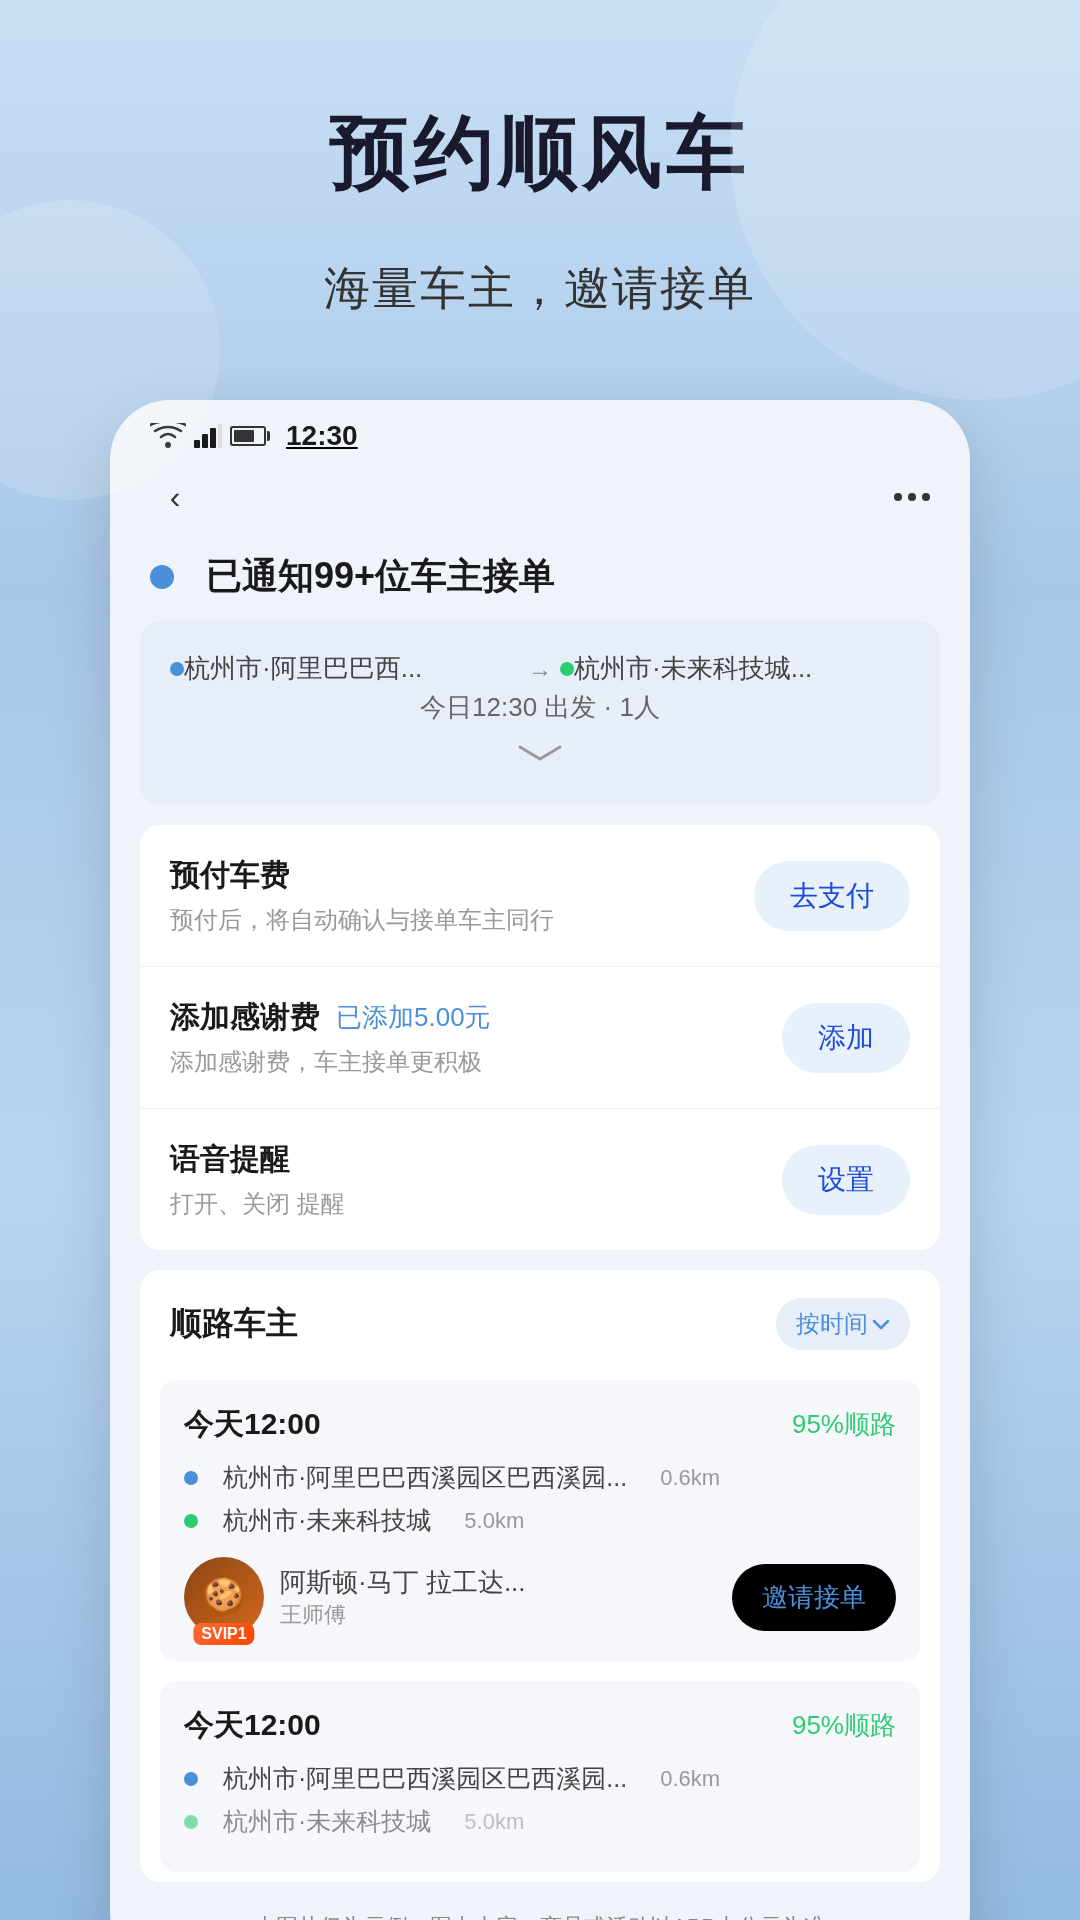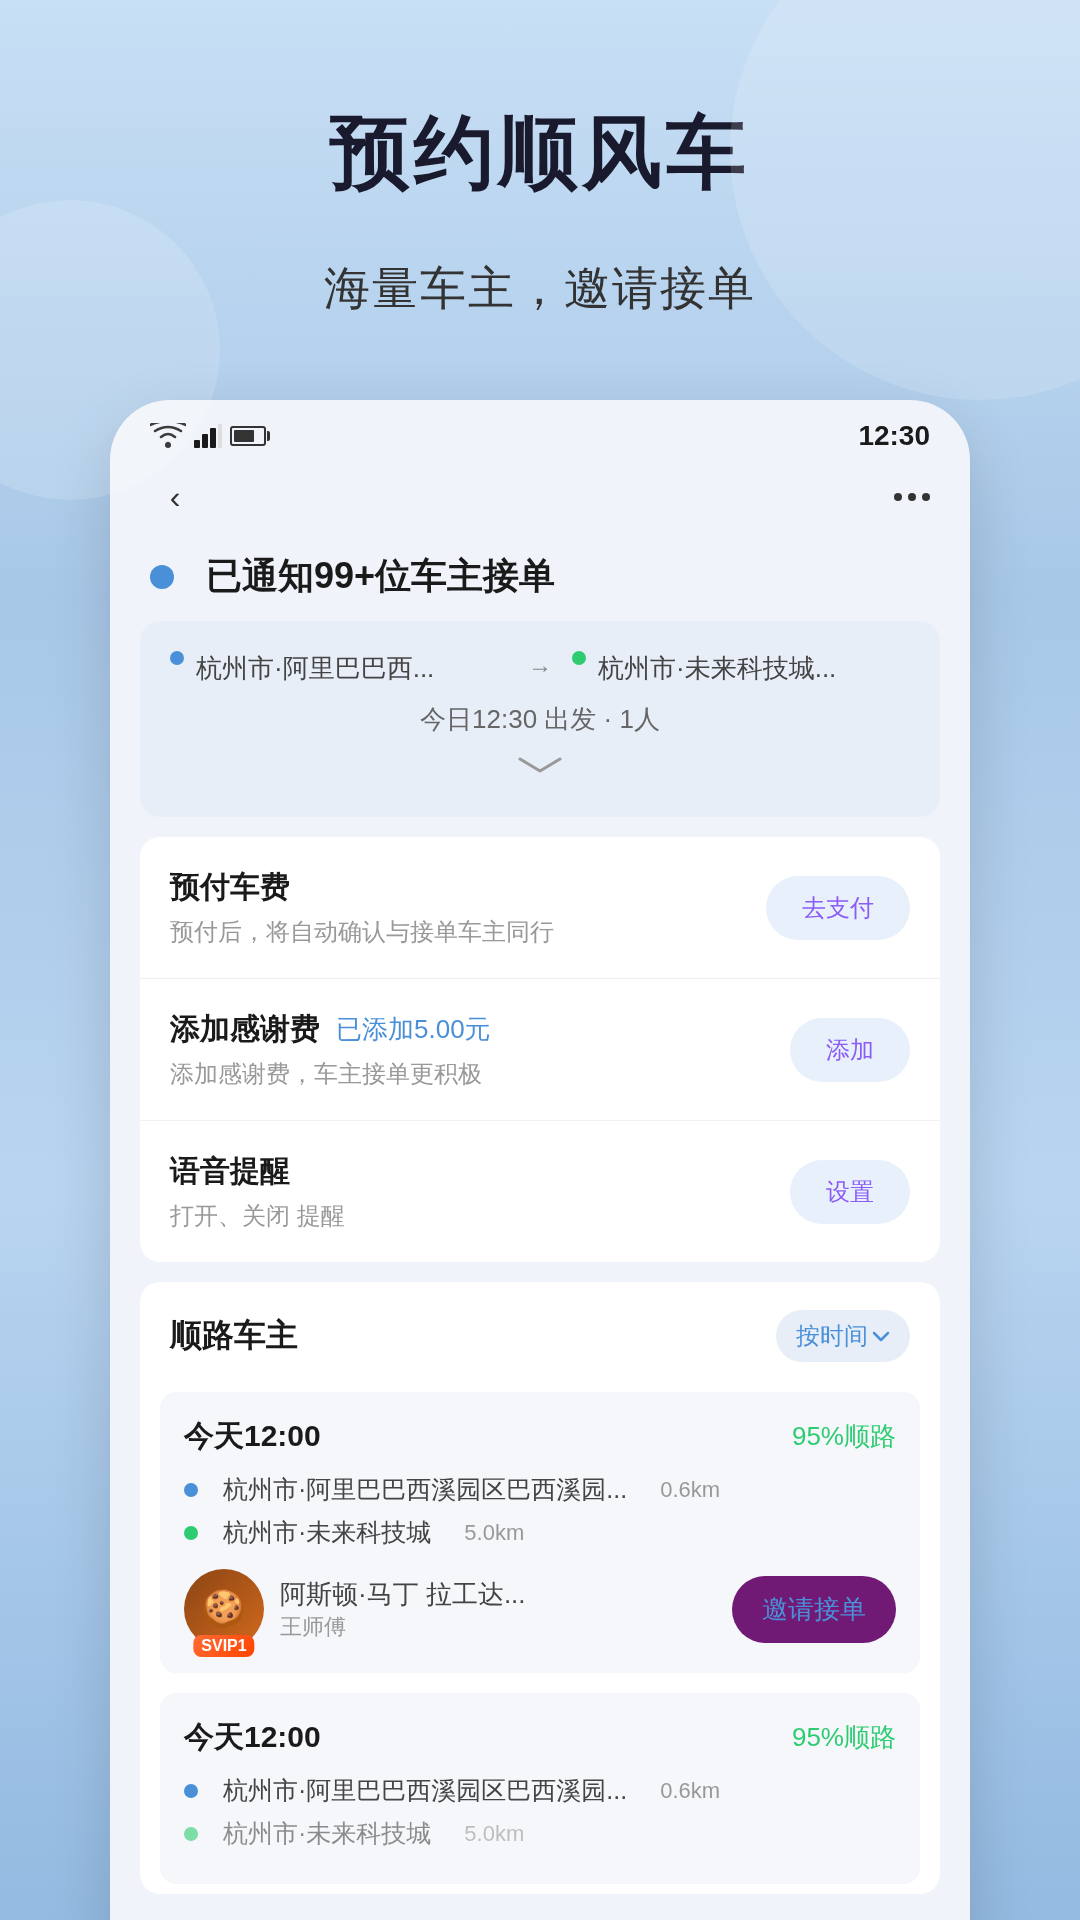--- a/index.html
+++ b/index.html
@@ -40,24 +40,25 @@
       border-radius: 60px;
       margin-top: 80px;
       overflow: hidden;
       box-shadow: 0 20px 60px rgba(0,0,0,0.15);
       padding-bottom: 30px;
     }
 
     
     .status-bar {
       display: flex;
-      justify-content: space-between;
+      justify-content: flex-start;
       align-items: center;
       padding: 20px 40px 10px;
-      gap: 12px;
+      gap: 20px;
+      text-decoration: underline;
     }
 
     .status-icons {
       display: flex;
       align-items: center;
       gap: 8px;
     }
 
     .battery-icon {
       width: 36px;
@@ -245,25 +246,25 @@
     }
 
     .action-desc {
       font-size: 24px;
       color: #999;
       margin-top: 8px;
     }
 
     .action-btn {
       background: #e8f0fb;
-      color: #8b5cf6;
+      color: #1d4ed8;
       border: none;
       border-radius: 40px;
       padding: 16px 36px;
-      font-size: 24px;
+      font-size: 28px;
       font-weight: 500;
       cursor: pointer;
       white-space: nowrap;
       align-self: center;
     }
 
     
     .drivers-section {
       background: white;
       margin: 0 30px 20px;
@@ -389,21 +390,21 @@
       font-size: 26px;
       color: #444;
     }
 
     .driver-title {
       font-size: 22px;
       color: #999;
     }
 
     .invite-btn {
-      background: #701a75;
+      background: #000000;
       color: #4a90d9;
       border: none;
       border-radius: 40px;
       padding: 16px 30px;
       font-size: 26px;
       font-weight: 500;
       cursor: pointer;
     }
 
     
@@ -485,21 +486,21 @@
       <div class="dot-menu"></div>
     </div>
   </div>
 
   <div class="notification-section">
     <div class="notify-dot"></div>
     <span class="notify-text">已通知99+位车主接单</span>
   </div>
 
   <div class="route-card">
-    <div class="route-row" style="display:flex; align-items:flex-start; gap:12px; margin-bottom:16px;">
+    <div class="route-row" style="display:flex; align-items:center; gap:0; margin-bottom:4px;">
       <div class="point-blue"></div>
       <span class="route-text">杭州市·阿里巴巴西...</span>
       <span class="arrow-right">→</span>
       <div class="point-green"></div>
       <span class="route-text">杭州市·未来科技城...</span>
     </div>
     <div class="route-info">今日12:30 出发 · 1人</div>
     <div class="chevron-down">
       <svg width="60" height="24" viewBox="0 0 60 24">
         <polyline points="10,6 30,18 50,6" stroke="#999" stroke-width="3" fill="none" stroke-linecap="round" stroke-linejoin="round"></polyline>

